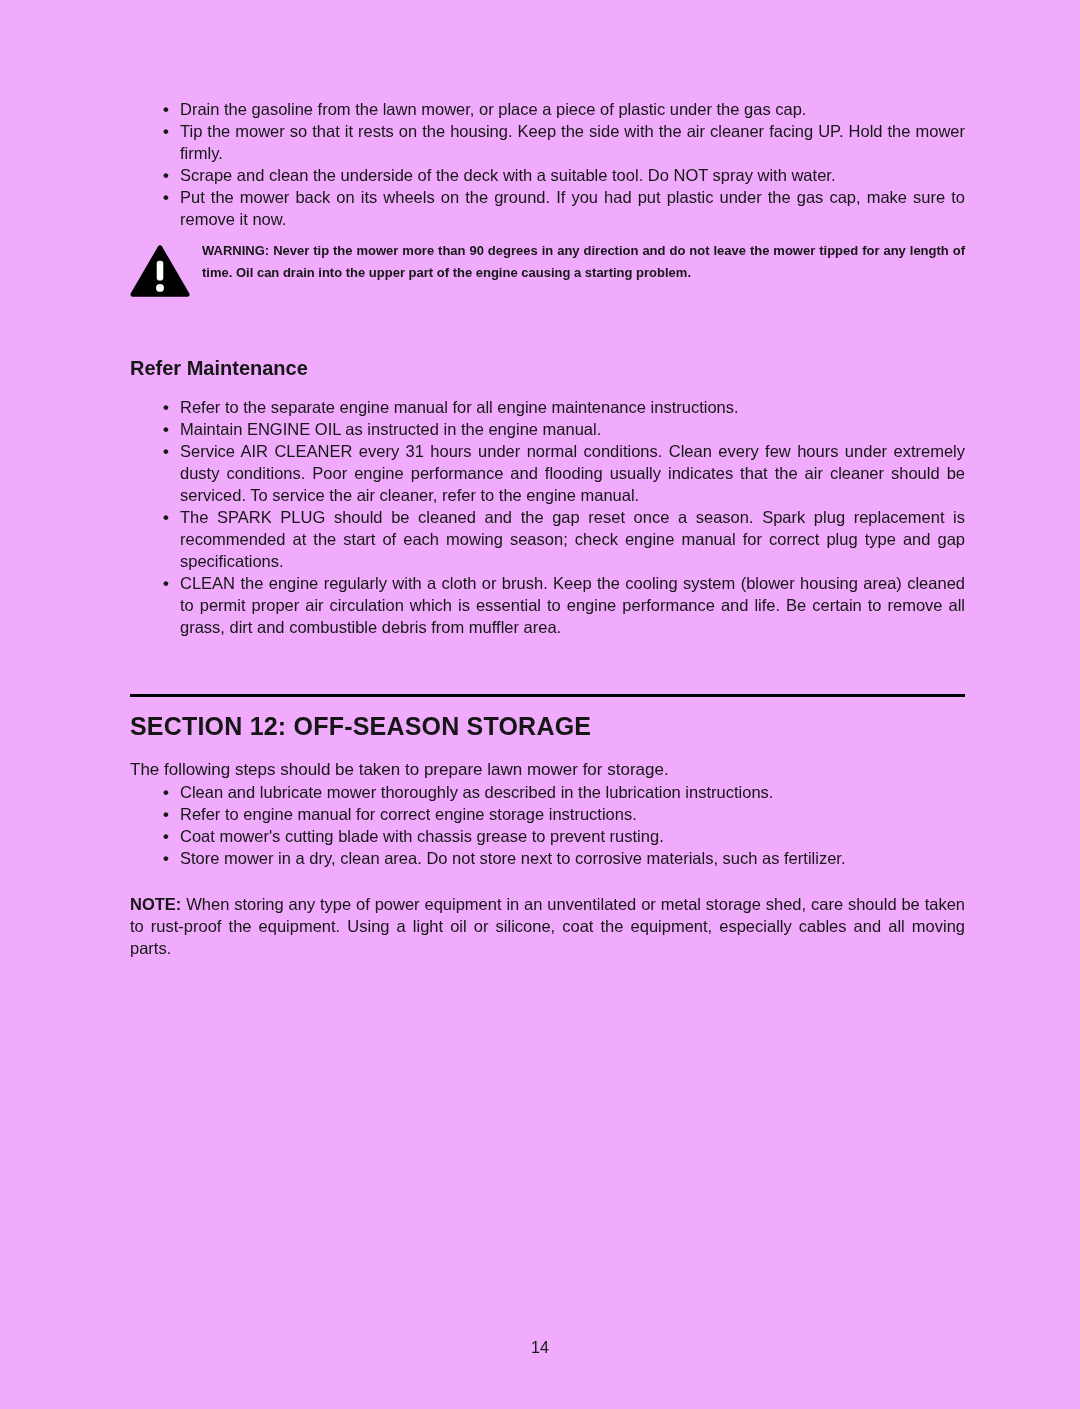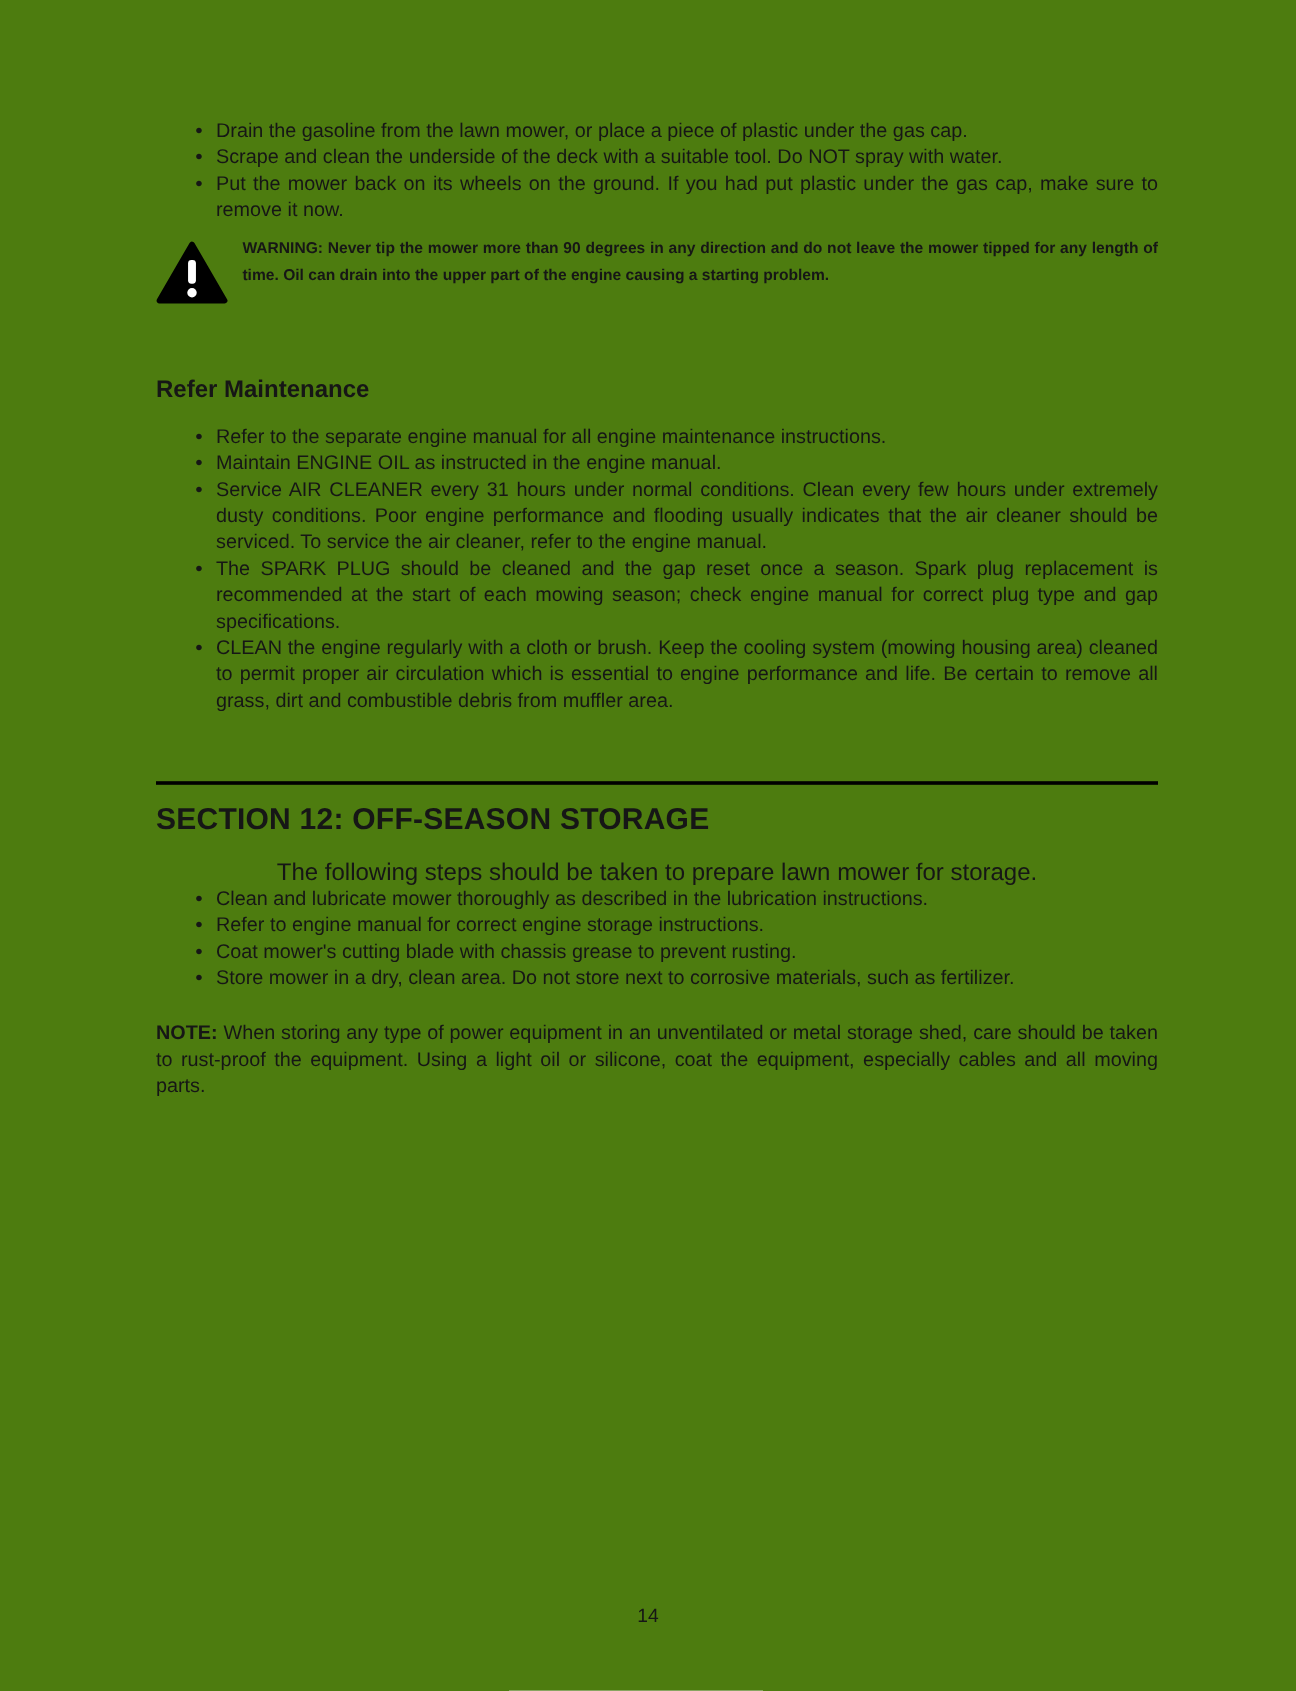--- a/index.html
+++ b/index.html
@@ -2,21 +2,21 @@
 <html><head>
 <meta charset="utf-8">
 <style>
   * { box-sizing: border-box; }
   html, body { margin: 0; padding: 0; background: #e8e8e8; }
   .page {
     position: relative;
     width: 1080px;
     height: 1409px;
     margin: 0 auto;
-    background: #4d7c0f;
+    background: #f0abfc;
     font-family: "Liberation Sans", sans-serif;
     color: #161616;
     overflow: hidden;
   }
   .content {
     padding: 98px 115px 0 130px;
   }
   ul.bullets {
     list-style: none;
     margin: 0;
@@ -64,23 +64,22 @@
   }
   h1.section-heading {
     margin: 14px 0 0 0;
     font-size: 25px;
     line-height: 30px;
     font-weight: 700;
     letter-spacing: 0.2px;
   }
   p.intro {
     margin: 18px 0 0 0;
-    font-size: 20px;
+    font-size: 17px;
     line-height: 22px;
-    text-align: center;
   }
   .storage-bullets { margin-top: 16px; }
   p.note {
     margin: 24px 0 0 0;
     font-size: 16.5px;
     line-height: 22px;
     text-align: justify;
   }
   p.note .note-label { font-weight: 700; }
   .page-number {
@@ -93,20 +92,21 @@
   }
 </style>
 </head>
 <body>
 
 <div class="page">
   <div class="content">
 
     <ul class="bullets">
       <li>Drain the gasoline from the lawn mower, or place a piece of plastic under the gas cap.</li>
+      <li>Tip the mower so that it rests on the housing. Keep the side with the air cleaner facing UP. Hold the mower firmly.</li>
       <li>Scrape and clean the underside of the deck with a suitable tool. Do NOT spray with water.</li>
       <li>Put the mower back on its wheels on the ground. If you had put plastic under the gas cap, make sure to remove it now.</li>
     </ul>
 
     <div class="warning-block">
       <div class="warning-icon-wrap">
         <svg width="60" height="56" viewBox="0 0 64 58" aria-hidden="true">
           <path d="M32 3 L61 53 L3 53 Z" fill="#000" stroke="#000" stroke-width="5" stroke-linejoin="round"></path>
           <rect x="28.5" y="17" width="7" height="21" rx="3" fill="#fff"></rect>
           <circle cx="32" cy="46" r="4.2" fill="#fff"></circle>
@@ -115,21 +115,21 @@
       <p class="warning-text"><span class="warning-label">WARNING:</span> <span>Never tip the mower more than 90 degrees in any direction and do not leave the mower tipped for any length of time. Oil can drain into the upper part of the engine causing a starting problem.</span></p>
     </div>
 
     <h2 class="sub-heading">Refer Maintenance</h2>
 
     <ul class="bullets">
       <li>Refer to the separate engine manual for all engine maintenance instructions.</li>
       <li>Maintain ENGINE OIL as instructed in the engine manual.</li>
       <li>Service AIR CLEANER every 31 hours under normal conditions. Clean every few hours under extremely dusty conditions. Poor engine performance and flooding usually indicates that the air cleaner should be serviced. To service the air cleaner, refer to the engine manual.</li>
       <li>The SPARK PLUG should be cleaned and the gap reset once a season. Spark plug replacement is recommended at the start of each mowing season; check engine manual for correct plug type and gap specifications.</li>
-      <li>CLEAN the engine regularly with a cloth or brush. Keep the cooling system (mowing housing area) cleaned to permit proper air circulation which is essential to engine performance and life. Be certain to remove all grass, dirt and combustible debris from muffler area.</li>
+      <li>CLEAN the engine regularly with a cloth or brush. Keep the cooling system (blower housing area) cleaned to permit proper air circulation which is essential to engine performance and life. Be certain to remove all grass, dirt and combustible debris from muffler area.</li>
     </ul>
 
     <hr class="section-rule">
 
     <h1 class="section-heading">SECTION 12: OFF-SEASON STORAGE</h1>
 
     <p class="intro">The following steps should be taken to prepare lawn mower for storage.</p>
 
     <ul class="bullets storage-bullets">
       <li>Clean and lubricate mower thoroughly as described in the lubrication instructions.</li>

